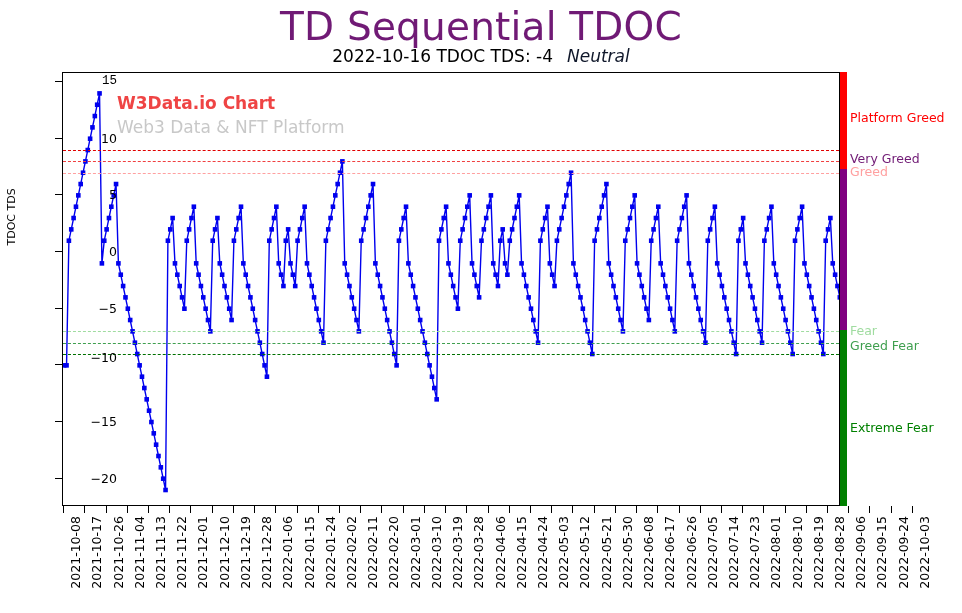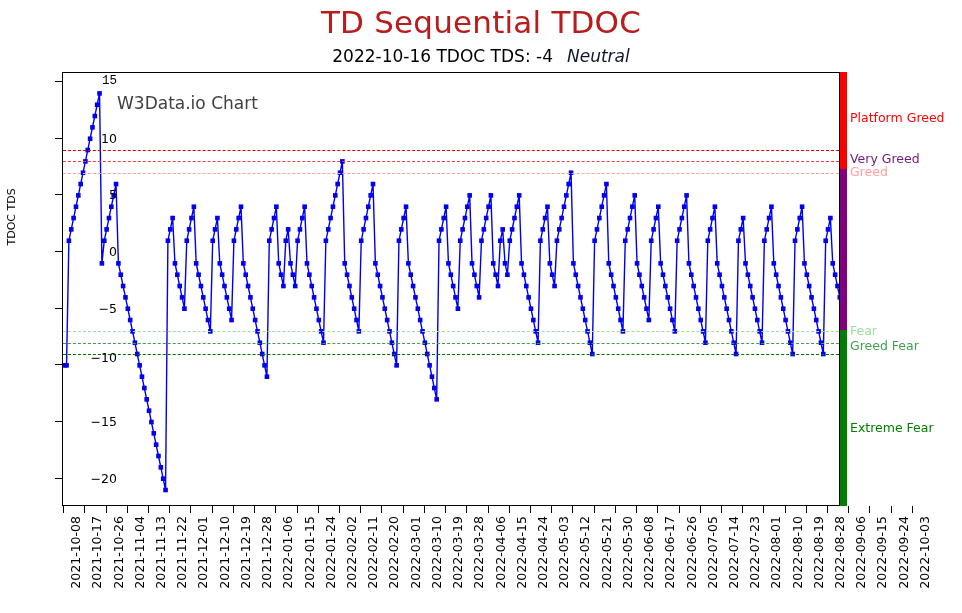--- a/index.html
+++ b/index.html
@@ -1,19 +1,19 @@
 <!DOCTYPE html>
 <html><head>
 <meta charset="utf-8">
 <style>
   html,body{margin:0;padding:0;background:#ffffff;}
   body{width:962px;height:613px;font-family:"DejaVu Sans","Liberation Sans",sans-serif;overflow:hidden;}
   #root{position:relative;width:962px;height:613px;background:#fff;}
 
-  .title{position:absolute;left:0;top:4px;width:962px;text-align:center;font-size:31px;color:#b91c1c;letter-spacing:.2px;}
+  .title{position:absolute;left:0;top:4px;width:962px;text-align:center;font-size:39px;color:#701a75;letter-spacing:.2px;}
   .subtitle-wrap{position:absolute;left:0;top:46px;width:962px;text-align:center;font-size:17px;color:#000;}
   .subtitle-wrap .sub{margin-right:14px;}
   .subtitle-wrap .status{font-weight:normal;}
 
   .ylabel{position:absolute;left:2px;top:230px;width:18px;font-size:11px;color:#000;
           transform:rotate(-90deg);transform-origin:center center;white-space:nowrap;text-align:center;}
 
   
   #plot{position:absolute;left:62px;top:72px;width:778px;height:434px;
         border-left:1.3px solid #000;border-bottom:1.3px solid #000;
@@ -58,21 +58,22 @@
   <div class="ylabel">TDOC TDS</div>
 
   <div id="plot">
     <div id="plotinner">
         <div class="hline" style="top: 281.023px; border-top-color: rgb(0, 112, 0); border-top-style: dashed;"></div>
         <div class="hline" style="top: 269.692px; border-top-color: rgb(63, 159, 79); border-top-style: dashed;"></div>
         <div class="hline" style="top: 258.36px; border-top-color: rgb(160, 220, 160); border-top-style: dashed;"></div>
         <div class="hline" style="top: 99.718px; border-top-color: rgb(255, 160, 160); border-top-style: dashed;"></div>
         <div class="hline" style="top: 88.3864px; border-top-color: rgb(240, 64, 64); border-top-style: dashed;"></div>
         <div class="hline" style="top: 77.0548px; border-top-color: rgb(224, 0, 0); border-top-style: dashed;"></div>
-      <div class="watermark wm1" style="color: #404040;">W3Data.io Chart</div>
+      <div class="watermark wm1" style="color: #ef4444; font-weight: bold;">W3Data.io Chart</div>
+      <div class="watermark wm2" style="color: rgb(200, 200, 200);">Web3 Data &amp; NFT Platform</div>
       <svg id="series-svg" width="778" height="434">
           <polyline points="1.18,292.36 3.54,292.36 5.89,167.71 8.25,156.38 10.61,145.04 12.97,133.71 15.32,122.38 17.68,111.05 20.04,99.72 22.40,88.39 24.75,77.05 27.11,65.72 29.47,54.39 31.83,43.06 34.18,31.73 36.54,20.40 38.90,190.37 41.26,167.71 43.62,156.38 45.97,145.04 48.33,133.71 50.69,122.38 53.05,111.05 55.40,190.37 57.76,201.70 60.12,213.03 62.48,224.37 64.83,235.70 67.19,247.03 69.55,258.36 71.91,269.69 74.26,281.02 76.62,292.36 78.98,303.69 81.34,315.02 83.69,326.35 86.05,337.68 88.41,349.01 90.77,360.34 93.12,371.68 95.48,383.01 97.84,394.34 100.20,405.67 102.55,417.00 104.91,167.71 107.27,156.38 109.63,145.04 111.98,190.37 114.34,201.70 116.70,213.03 119.06,224.37 121.42,235.70 123.77,167.71 126.13,156.38 128.49,145.04 130.85,133.71 133.20,190.37 135.56,201.70 137.92,213.03 140.28,224.37 142.63,235.70 144.99,247.03 147.35,258.36 149.71,167.71 152.06,156.38 154.42,145.04 156.78,190.37 159.14,201.70 161.49,213.03 163.85,224.37 166.21,235.70 168.57,247.03 170.92,167.71 173.28,156.38 175.64,145.04 178.00,133.71 180.35,190.37 182.71,201.70 185.07,213.03 187.43,224.37 189.78,235.70 192.14,247.03 194.50,258.36 196.86,269.69 199.22,281.02 201.57,292.36 203.93,303.69 206.29,167.71 208.65,156.38 211.00,145.04 213.36,133.71 215.72,190.37 218.08,201.70 220.43,213.03 222.79,167.71 225.15,156.38 227.51,190.37 229.86,201.70 232.22,213.03 234.58,167.71 236.94,156.38 239.29,145.04 241.65,133.71 244.01,190.37 246.37,201.70 248.72,213.03 251.08,224.37 253.44,235.70 255.80,247.03 258.15,258.36 260.51,269.69 262.87,167.71 265.23,156.38 267.58,145.04 269.94,133.71 272.30,122.38 274.66,111.05 277.02,99.72 279.37,88.39 281.73,190.37 284.09,201.70 286.45,213.03 288.80,224.37 291.16,235.70 293.52,247.03 295.88,258.36 298.23,167.71 300.59,156.38 302.95,145.04 305.31,133.71 307.66,122.38 310.02,111.05 312.38,190.37 314.74,201.70 317.09,213.03 319.45,224.37 321.81,235.70 324.17,247.03 326.52,258.36 328.88,269.69 331.24,281.02 333.60,292.36 335.95,167.71 338.31,156.38 340.67,145.04 343.03,133.71 345.38,190.37 347.74,201.70 350.10,213.03 352.46,224.37 354.82,235.70 357.17,247.03 359.53,258.36 361.89,269.69 364.25,281.02 366.60,292.36 368.96,303.69 371.32,315.02 373.68,326.35 376.03,167.71 378.39,156.38 380.75,145.04 383.11,133.71 385.46,190.37 387.82,201.70 390.18,213.03 392.54,224.37 394.89,235.70 397.25,167.71 399.61,156.38 401.97,145.04 404.32,133.71 406.68,122.38 409.04,190.37 411.40,201.70 413.75,213.03 416.11,224.37 418.47,167.71 420.83,156.38 423.18,145.04 425.54,133.71 427.90,122.38 430.26,190.37 432.62,201.70 434.97,213.03 437.33,167.71 439.69,156.38 442.05,190.37 444.40,201.70 446.76,167.71 449.12,156.38 451.48,145.04 453.83,133.71 456.19,122.38 458.55,190.37 460.91,201.70 463.26,213.03 465.62,224.37 467.98,235.70 470.34,247.03 472.69,258.36 475.05,269.69 477.41,167.71 479.77,156.38 482.12,145.04 484.48,133.71 486.84,190.37 489.20,201.70 491.55,213.03 493.91,167.71 496.27,156.38 498.63,145.04 500.98,133.71 503.34,122.38 505.70,111.05 508.06,99.72 510.42,190.37 512.77,201.70 515.13,213.03 517.49,224.37 519.85,235.70 522.20,247.03 524.56,258.36 526.92,269.69 529.28,281.02 531.63,167.71 533.99,156.38 536.35,145.04 538.71,133.71 541.06,122.38 543.42,111.05 545.78,190.37 548.14,201.70 550.49,213.03 552.85,224.37 555.21,235.70 557.57,247.03 559.92,258.36 562.28,167.71 564.64,156.38 567.00,145.04 569.35,133.71 571.71,122.38 574.07,190.37 576.43,201.70 578.78,213.03 581.14,224.37 583.50,235.70 585.86,247.03 588.22,167.71 590.57,156.38 592.93,145.04 595.29,133.71 597.65,190.37 600.00,201.70 602.36,213.03 604.72,224.37 607.08,235.70 609.43,247.03 611.79,258.36 614.15,167.71 616.51,156.38 618.86,145.04 621.22,133.71 623.58,122.38 625.94,190.37 628.29,201.70 630.65,213.03 633.01,224.37 635.37,235.70 637.72,247.03 640.08,258.36 642.44,269.69 644.80,167.71 647.15,156.38 649.51,145.04 651.87,133.71 654.23,190.37 656.58,201.70 658.94,213.03 661.30,224.37 663.66,235.70 666.02,247.03 668.37,258.36 670.73,269.69 673.09,281.02 675.45,167.71 677.80,156.38 680.16,145.04 682.52,190.37 684.88,201.70 687.23,213.03 689.59,224.37 691.95,235.70 694.31,247.03 696.66,258.36 699.02,269.69 701.38,167.71 703.74,156.38 706.09,145.04 708.45,133.71 710.81,190.37 713.17,201.70 715.52,213.03 717.88,224.37 720.24,235.70 722.60,247.03 724.95,258.36 727.31,269.69 729.67,281.02 732.03,167.71 734.38,156.38 736.74,145.04 739.10,133.71 741.46,190.37 743.82,201.70 746.17,213.03 748.53,224.37 750.89,235.70 753.25,247.03 755.60,258.36 757.96,269.69 760.32,281.02 762.68,167.71 765.03,156.38 767.39,145.04 769.75,190.37 772.11,201.70 774.46,213.03 776.82,224.37" fill="none" stroke="#0000ee" stroke-width="1.4"></polyline>
           <g>
             <rect x="-1.12" y="290.06" width="4.6" height="4.6" fill="#0000ee"></rect>
             <rect x="1.24" y="290.06" width="4.6" height="4.6" fill="#0000ee"></rect>
             <rect x="3.59" y="165.41" width="4.6" height="4.6" fill="#0000ee"></rect>
             <rect x="5.95" y="154.08" width="4.6" height="4.6" fill="#0000ee"></rect>
             <rect x="8.31" y="142.74" width="4.6" height="4.6" fill="#0000ee"></rect>
             <rect x="10.67" y="131.41" width="4.6" height="4.6" fill="#0000ee"></rect>
             <rect x="13.02" y="120.08" width="4.6" height="4.6" fill="#0000ee"></rect>

